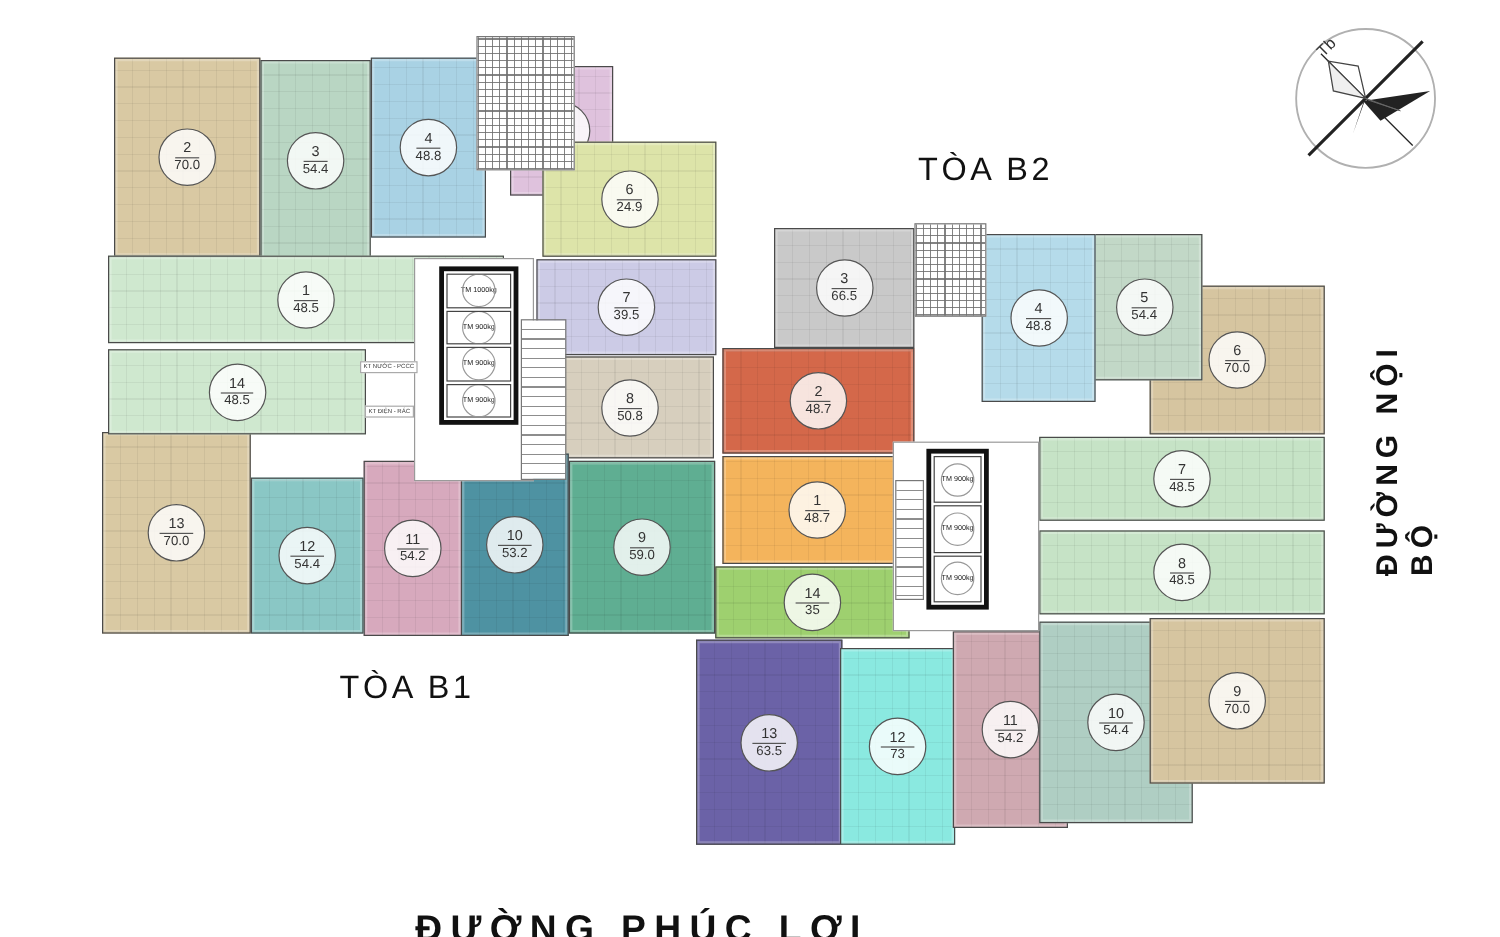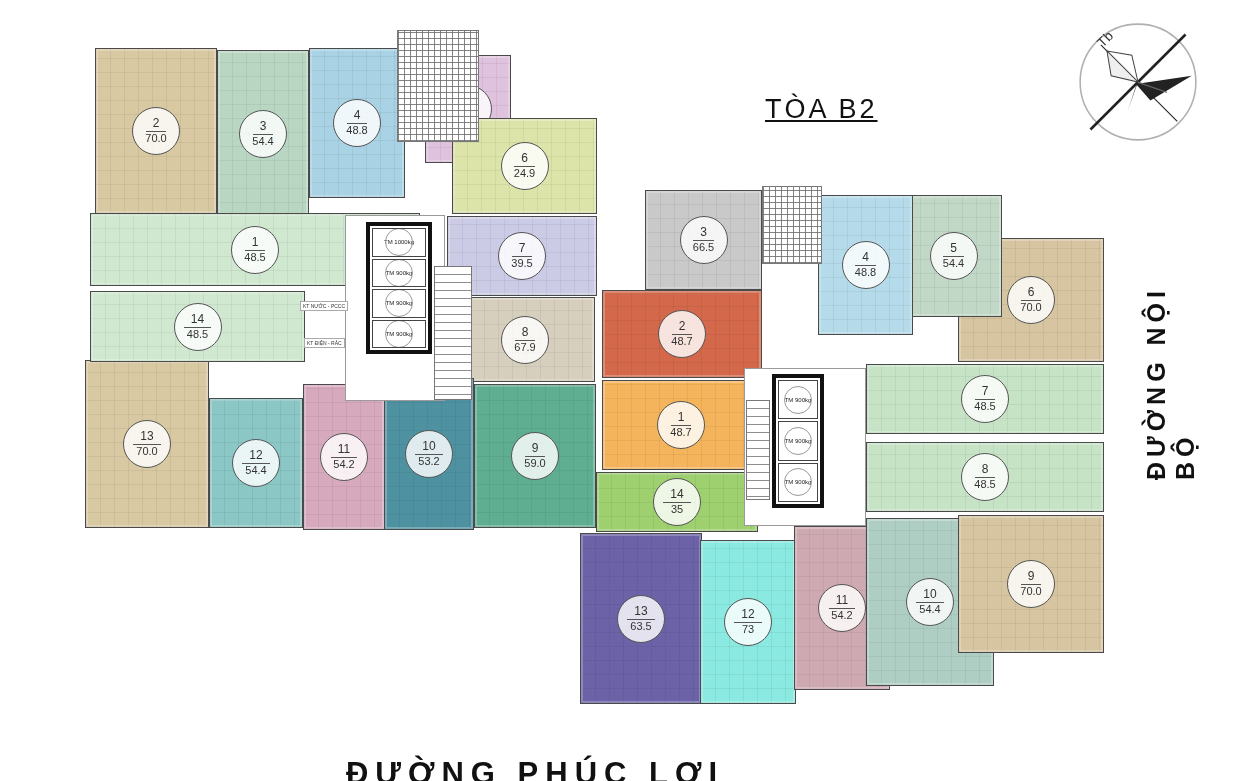--- a/index.html
+++ b/index.html
@@ -45,40 +45,41 @@
     position:absolute;box-sizing:border-box;border:1px solid #777;background-color:#fff;
     background-image:
       repeating-linear-gradient(0deg, rgba(110,110,110,0.85) 0 1px, transparent 1px 6px),
       repeating-linear-gradient(90deg, rgba(110,110,110,0.85) 0 1px, transparent 1px 6px);
   }
   .techlabel{
     position:absolute;font-size:5px;line-height:8px;color:#333;background:#fff;
     border:1px solid #aaa;padding:0 2px;white-space:nowrap;
   }
   .bldg-label{position:absolute;font-size:27px;letter-spacing:3px;color:#111;}
-  #lbl-b2{left:765px;top:94px;width:170px;text-decoration:underline;}
+  #lbl-b2{left:765px;top:126px;width:170px;}
   #lbl-b1{left:283px;top:558px;width:170px;}
   .road-bottom{
     position:absolute;left:300px;top:728px;width:470px;text-align:center;
     font-size:31px;font-weight:600;letter-spacing:7px;color:#111;margin-top:28px;
   }
   .road-right{
     position:absolute;left:1142px;top:260px;height:220px;
     writing-mode:vertical-rl;transform:rotate(180deg);
     font-size:25px;font-weight:600;letter-spacing:5px;color:#111;
   }
   #compass{position:absolute;left:1076px;top:20px;width:124px;height:124px;}
 </style>
 </head>
 <body>
 
 <div id="plan">
 
   <div class="bldg-label" id="lbl-b2">TÒA B2</div>
 
+  <div class="bldg-label" id="lbl-b1">TÒA B1</div>
 
   <div class="road-right">ĐƯỜNG NỘI BỘ</div>
 
   <div class="road-bottom">ĐƯỜNG PHÚC LỢI</div>
 
   <svg id="compass" viewBox="0 0 120 120">
     <circle cx="60" cy="60" r="56" fill="none" stroke="#b0b0b0" stroke-width="1.5"></circle>
     <line x1="14" y1="106" x2="106" y2="14" stroke="#222" stroke-width="2.5"></line>
     <line x1="24" y1="24" x2="98" y2="98" stroke="#222" stroke-width="1"></line>
     <polygon points="58,62 112,54 72,78" fill="#222"></polygon>
@@ -121,21 +122,21 @@
     </div>
     <div class="unit" style="left: 447px; top: 216px; width: 150px; height: 80px; background-color: rgb(204, 203, 230);">
       <div class="ulabel">
         <span class="unum">7</span>
         <span class="uarea">39.5</span>
       </div>
     </div>
     <div class="unit" style="left: 455px; top: 297px; width: 140px; height: 85px; background-color: rgb(215, 207, 190);">
       <div class="ulabel">
         <span class="unum">8</span>
-        <span class="uarea">67.9</span>
+        <span class="uarea">50.8</span>
       </div>
     </div>
     <div class="unit" style="left: 474px; top: 384px; width: 122px; height: 144px; background-color: rgb(95, 174, 146);">
       <div class="ulabel">
         <span class="unum">9</span>
         <span class="uarea">59.0</span>
       </div>
     </div>
     <div class="unit" style="left: 384px; top: 378px; width: 90px; height: 152px; background-color: rgb(78, 146, 162);">
       <div class="ulabel">

